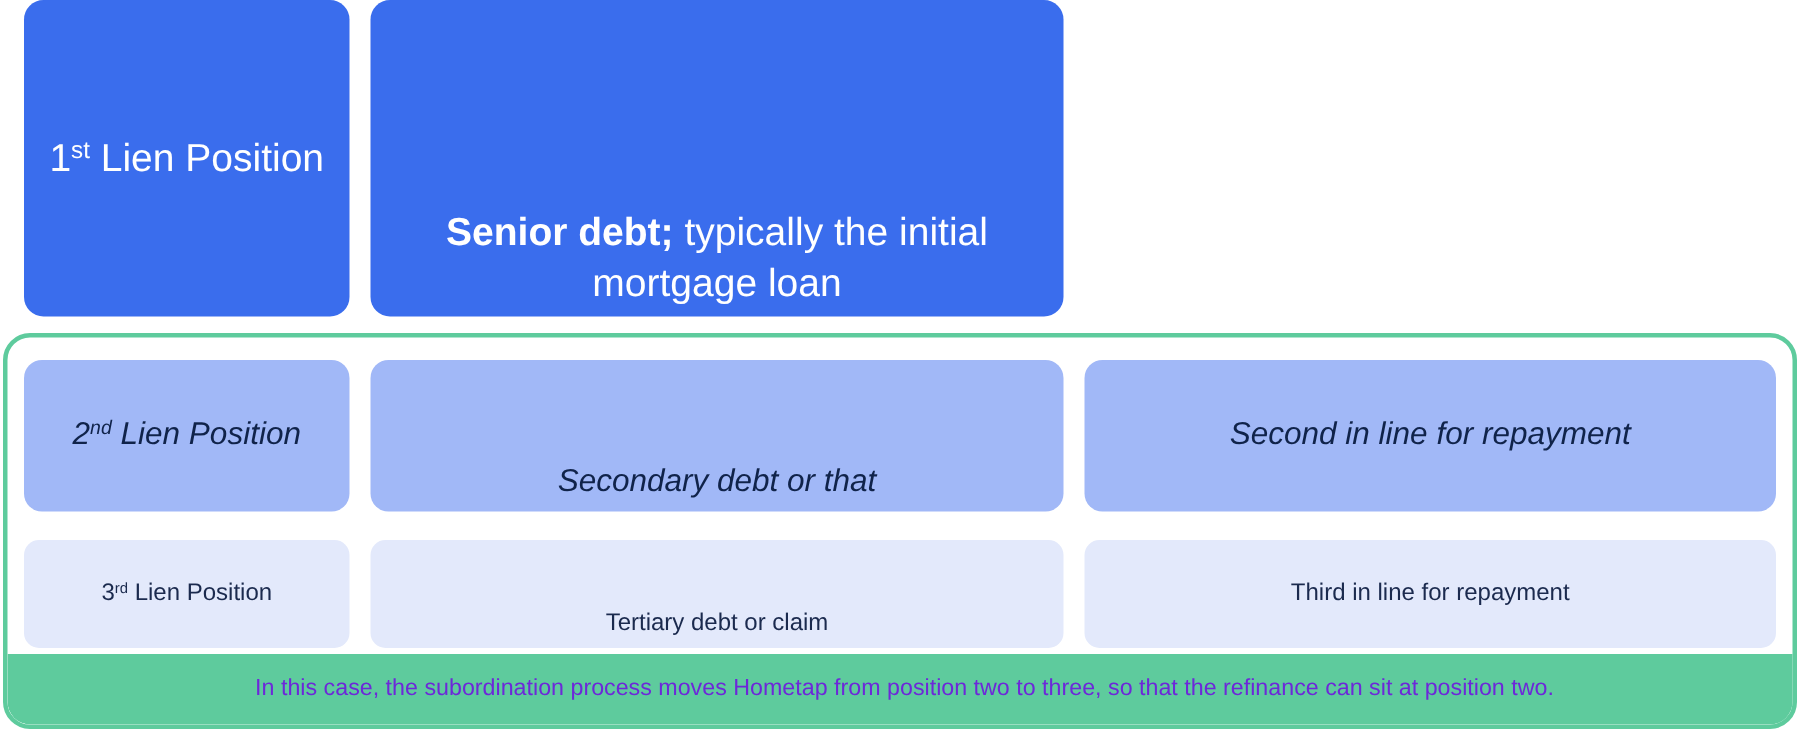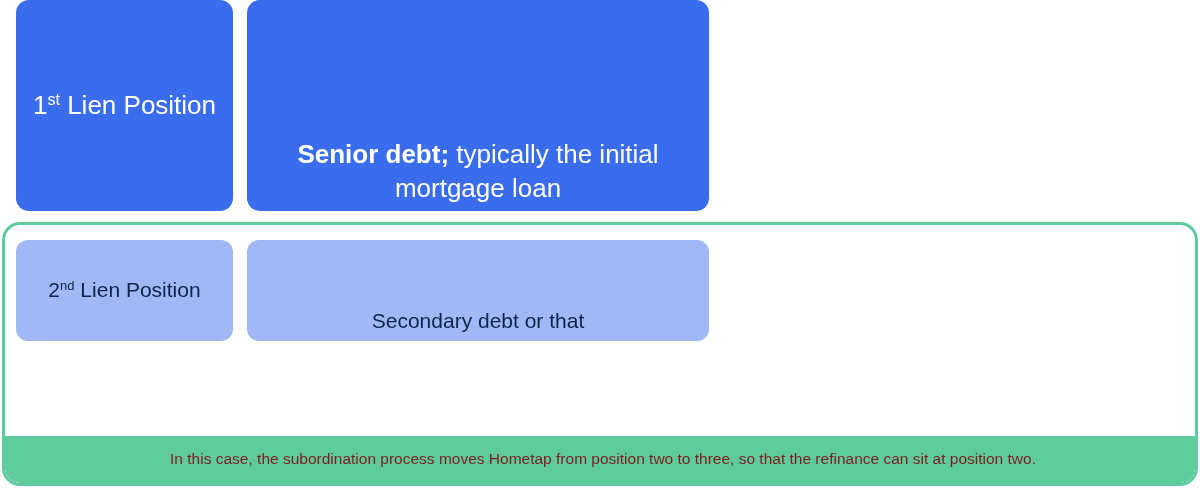--- a/index.html
+++ b/index.html
@@ -72,20 +72,21 @@
     border: 3px solid #5ecb9d;
     border-radius: 18px;
     background: #ffffff;
     overflow: hidden;
   }
 
   
   .row-second {
     top: 240px;
     height: 101px;
+    font-style: italic;
   }
   .row-second .lien-cell {
     background: #a1b8f7;
     color: #10234a;
     font-size: 21px;
     font-weight: 400;
     border-radius: 12px;
   }
 
   .row-third {
@@ -110,21 +111,21 @@
     background: #5ecb9d;
     border-bottom-left-radius: 15px;
     border-bottom-right-radius: 15px;
     display: flex;
     align-items: center;
     justify-content: center;
     box-sizing: border-box;
     padding: 0 24px;
   }
   .note-text {
-    color: #7f1d1d;
+    color: #6d28d9;
     font-size: 15.5px;
     font-weight: 400;
     text-align: center;
     line-height: 1.2;
   }
 
   sup {
     font-size: 0.62em;
     vertical-align: baseline;
     position: relative;
@@ -156,16 +157,32 @@
 
   <div class="lien-row row-second">
     <div class="lien-cell col-position">
       <span><span>2</span><sup>nd</sup><span> Lien Position</span></span>
     </div>
     <div class="col-spacer"></div>
     <div class="lien-cell col-desc">
       <span>Secondary debt or that</span>
     </div>
     <div class="col-spacer"></div>
+    <div class="lien-cell col-priority">
+      <span>Second in line for repayment</span>
+    </div>
   </div>
 
+  <div class="lien-row row-third">
+    <div class="lien-cell col-position">
+      <span><span>3</span><sup>rd</sup><span> Lien Position</span></span>
+    </div>
+    <div class="col-spacer"></div>
+    <div class="lien-cell col-desc">
+      <span>Tertiary debt or claim</span>
+    </div>
+    <div class="col-spacer"></div>
+    <div class="lien-cell col-priority">
+      <span>Third in line for repayment</span>
+    </div>
+  </div>
 
 </div>
 
 </body></html>

